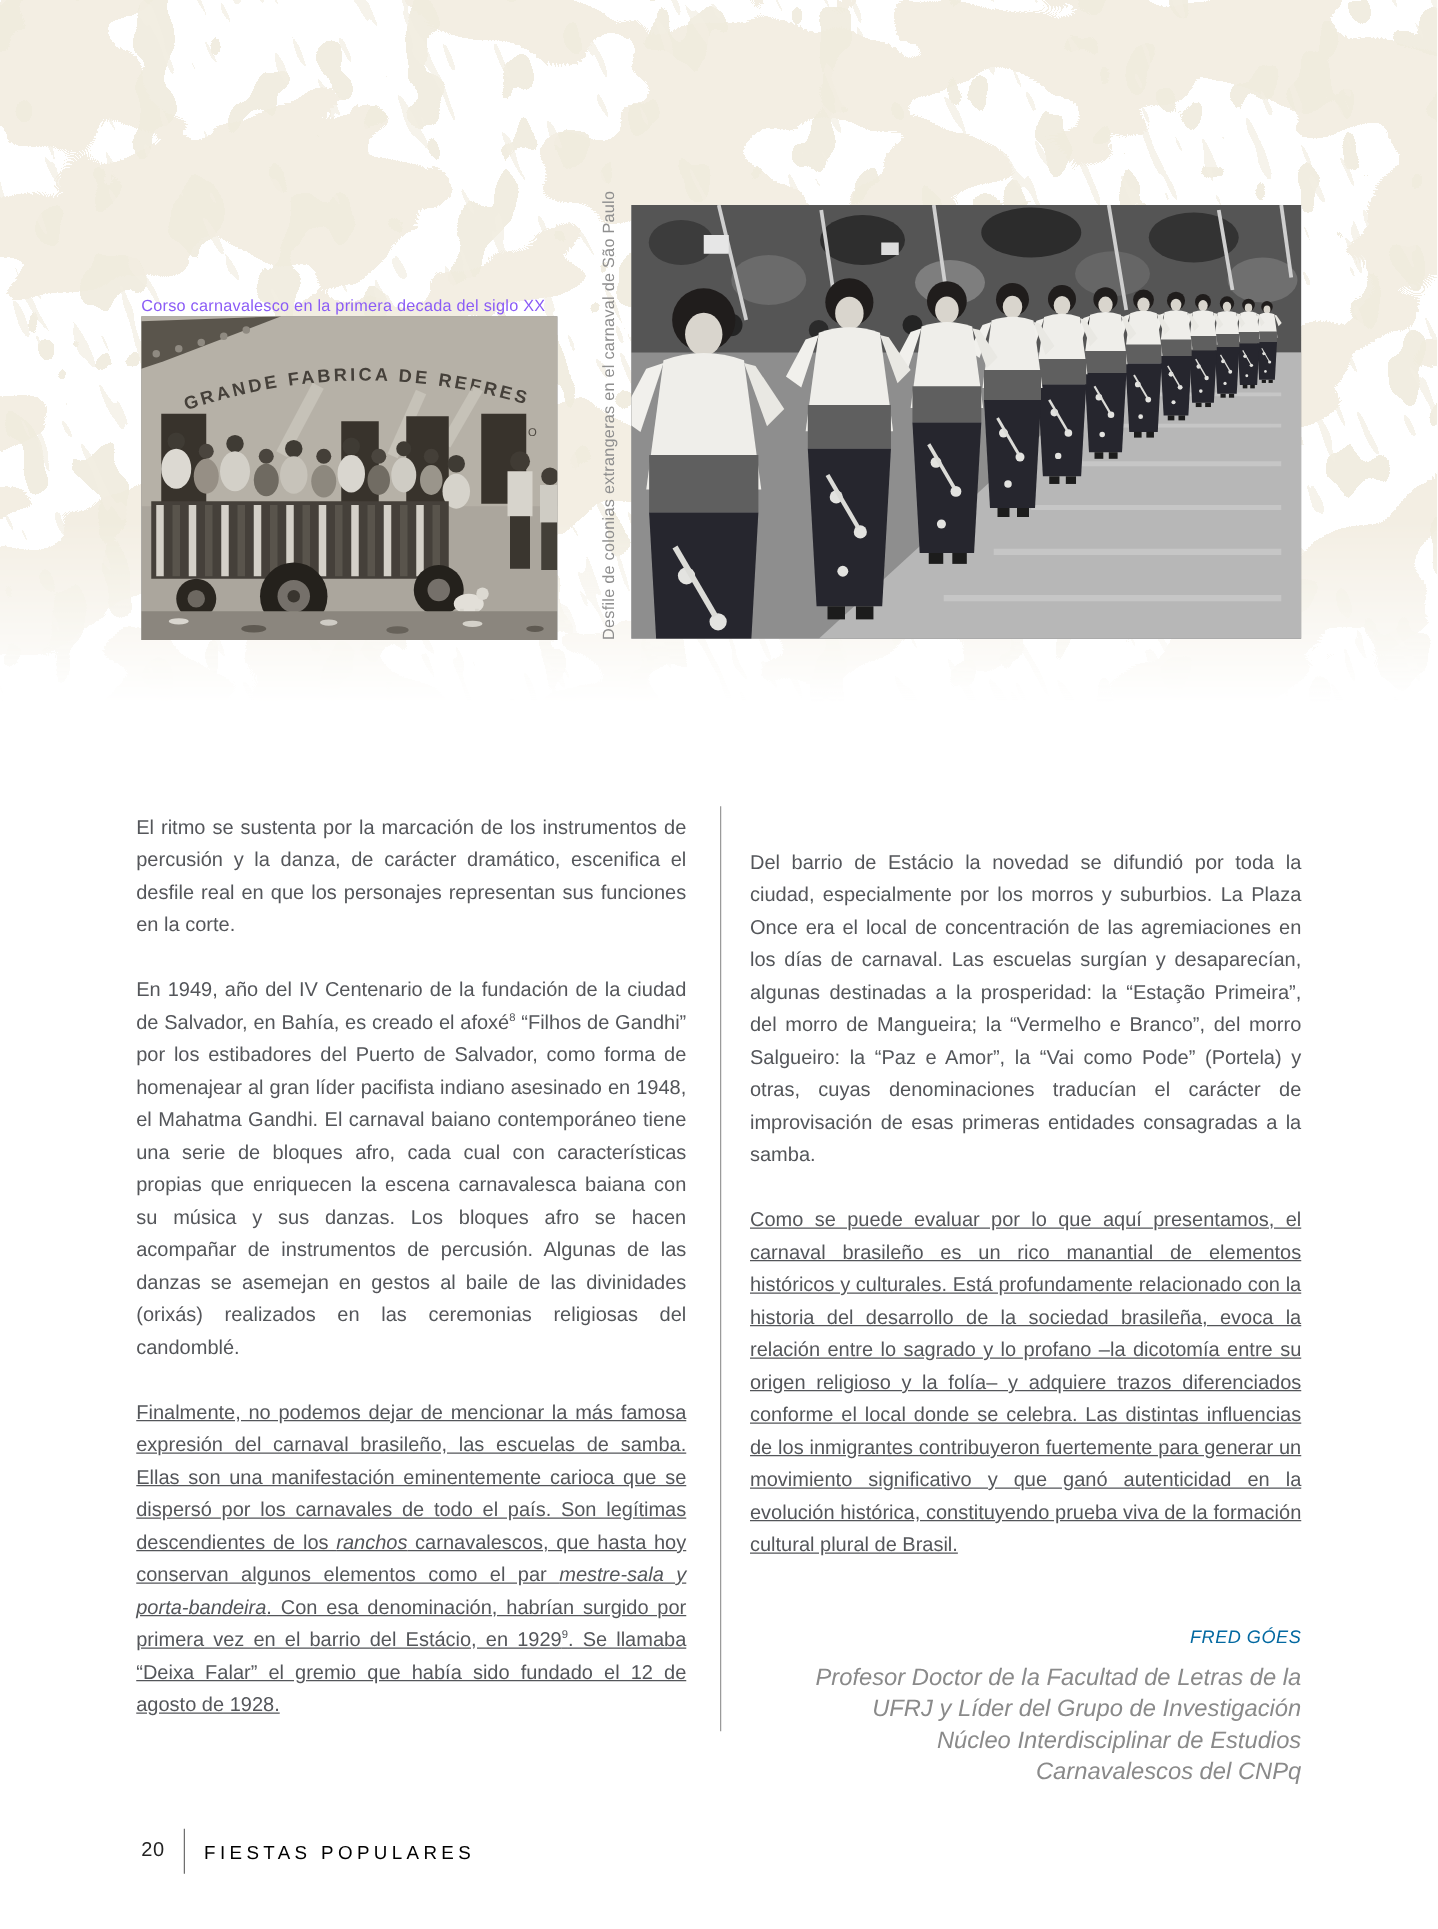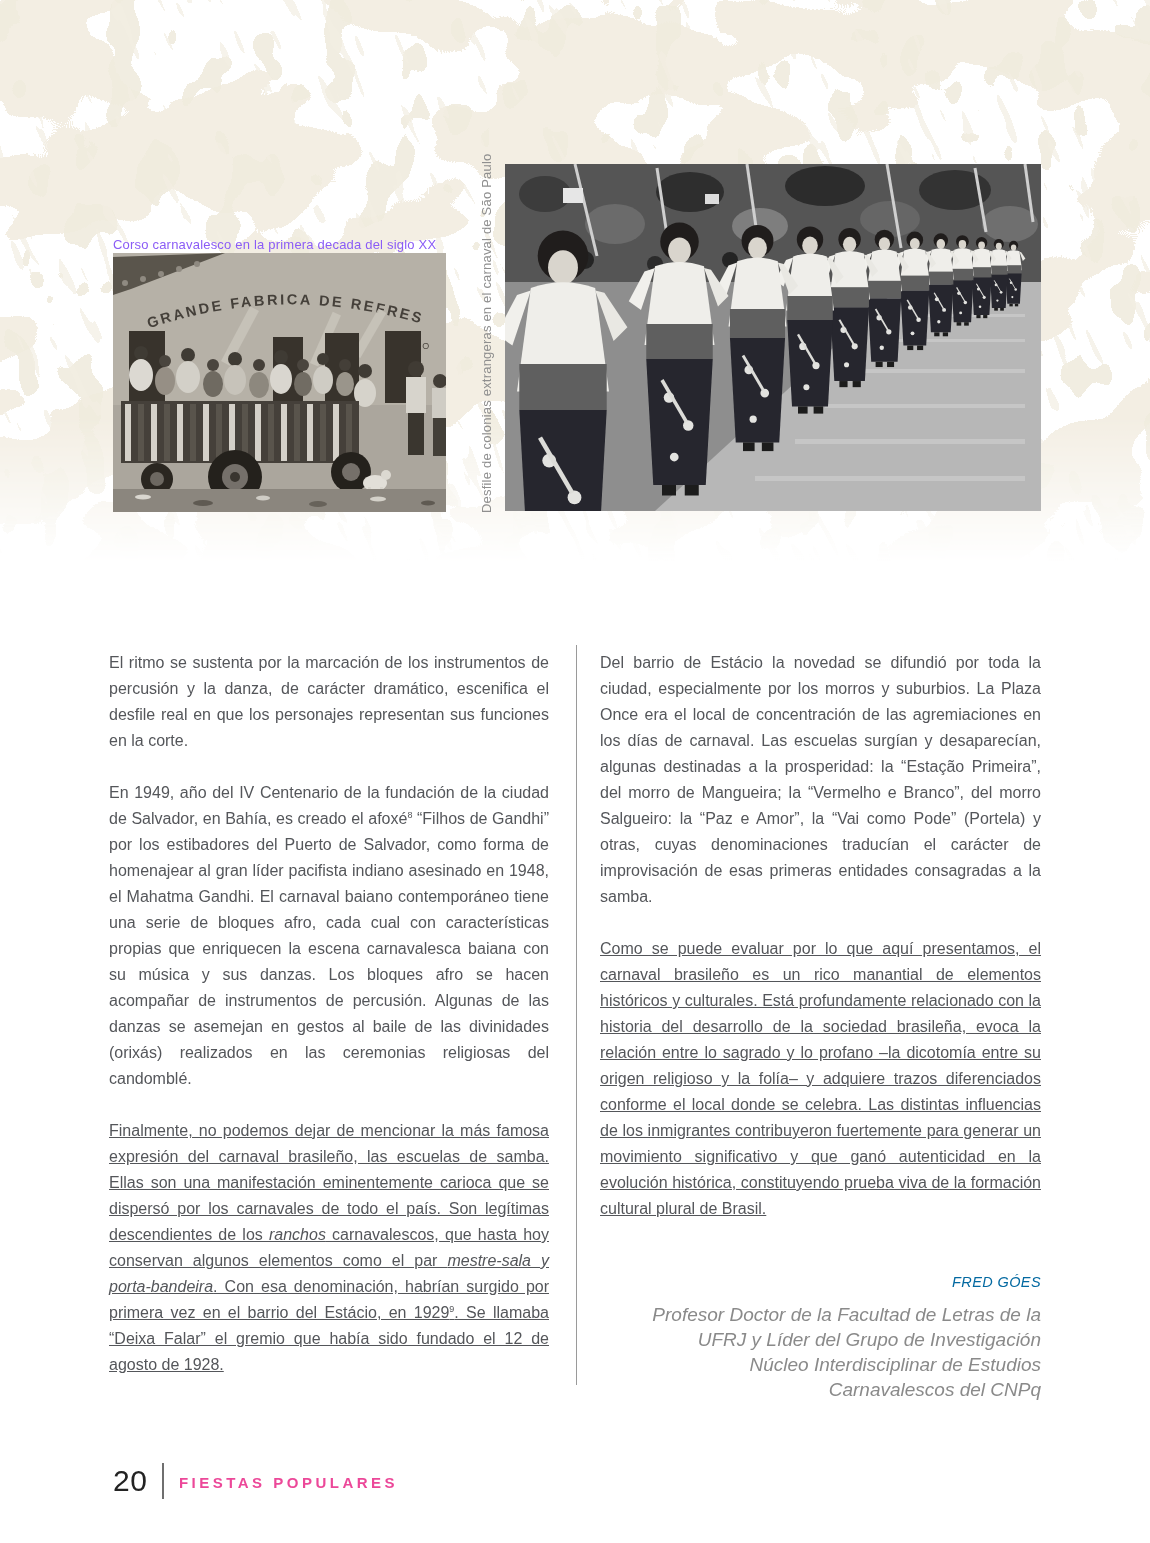--- a/index.html
+++ b/index.html
@@ -19,45 +19,45 @@
   .photo-left{left:113px;top:253px;width:333px;height:259px;}
   .photo-right{left:505px;top:164px;width:536px;height:347px;}
   .vcap{position:absolute;left:479px;top:511px;width:0;height:0;}
   .vcap span{
     display:inline-block;white-space:nowrap;
     transform:rotate(-90deg);transform-origin:0 0;
     font-size:13px;color:#8f8f8f;letter-spacing:.2px;
   }
   .col{position:absolute;top:650px;}
   .col-left{left:109px;width:440px;}
-  .col-right{left:600px;width:441px;}
+  .col-right{left:600px;width:441px;margin-top:28px;}
   .col p{
     margin:0 0 26px 0;
     font-size:16px;line-height:26px;color:#54565a;
     text-align:justify;
   }
   .col p:last-of-type{margin-bottom:0;text-decoration:underline;}
   sup{font-size:9px;line-height:0;vertical-align:super;}
   .divider{
     position:absolute;left:576px;top:645px;width:1px;height:740px;
     background:#9a9a9a;
   }
   .signature{
     margin-top:52px;text-align:right;font-style:italic;color:#8a8a8a;
   }
   .sig-name{font-size:14.5px;letter-spacing:.4px;margin-bottom:12px;color:#0369a1;}
   .sig-title{font-size:19px;line-height:25px;width:400px;margin-left:auto;}
   .footer{
     position:absolute;left:113px;top:1462px;
     display:flex;align-items:center;gap:15px;height:38px;
   }
-  .pagenum{font-size:30px;color:#232323;letter-spacing:.5px;}
+  .pagenum{font-size:16px;color:#232323;letter-spacing:.5px;}
   .footer-rule{width:1.5px;height:36px;background:#6f6f6f;}
   .footer-title{
-    font-size:15px;letter-spacing:3.5px;color:#ec4899;font-weight:700;
+    font-size:15px;letter-spacing:3.5px;color:#000000;font-weight:400;
     padding-top:3px;
   }
 </style>
 </head>
 <body>
 
 <div class="page">
 
   <svg class="bg-tex" width="1150" height="580" viewBox="0 0 1150 580" preserveAspectRatio="none">
     <defs>

